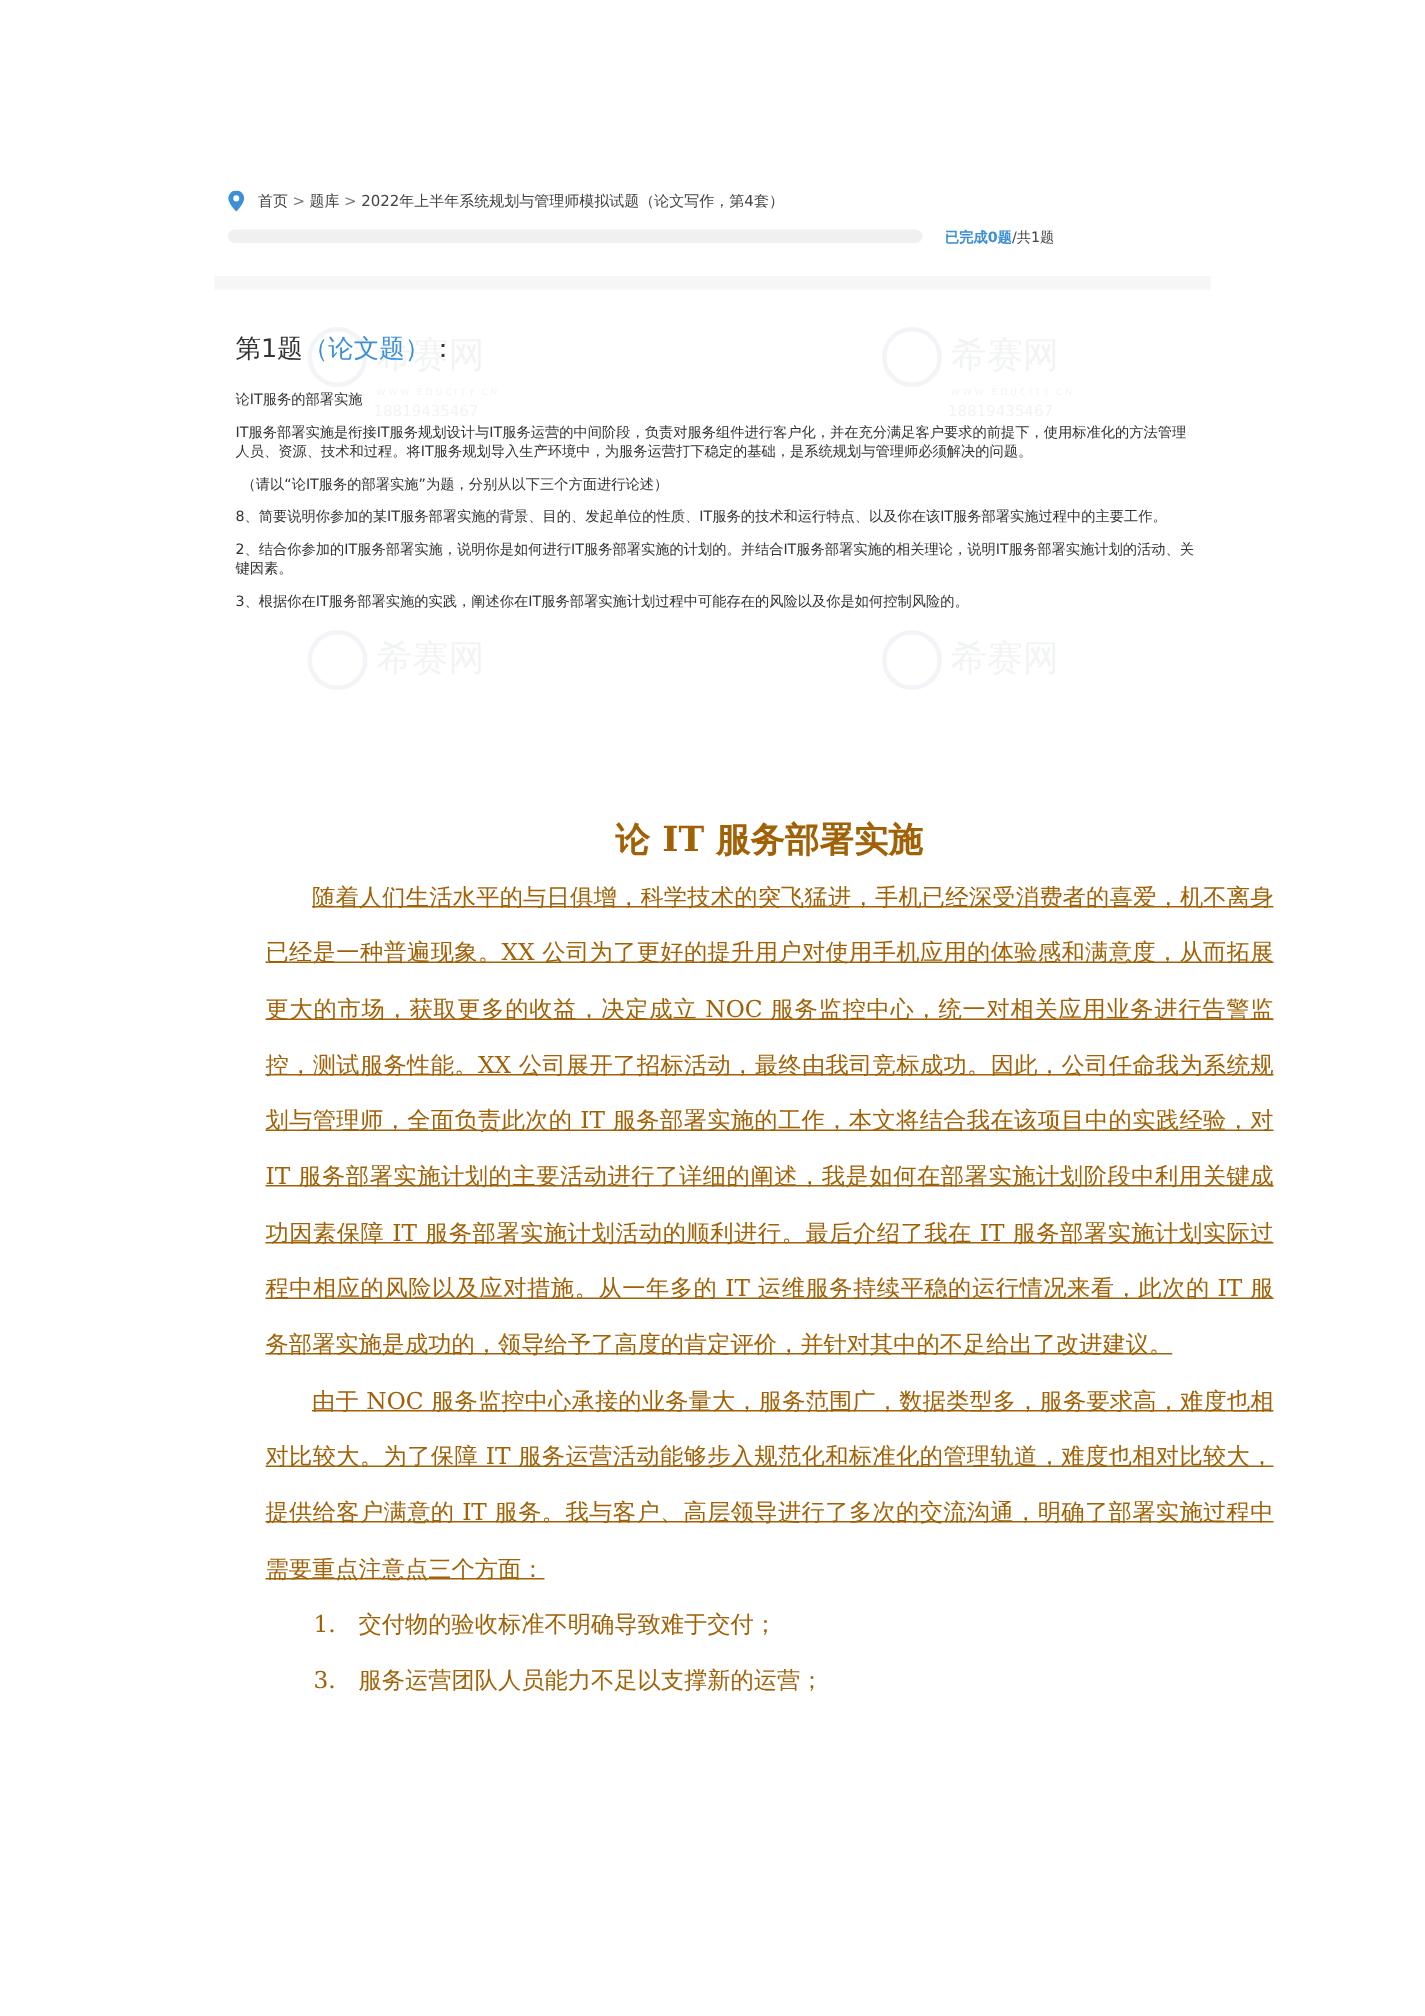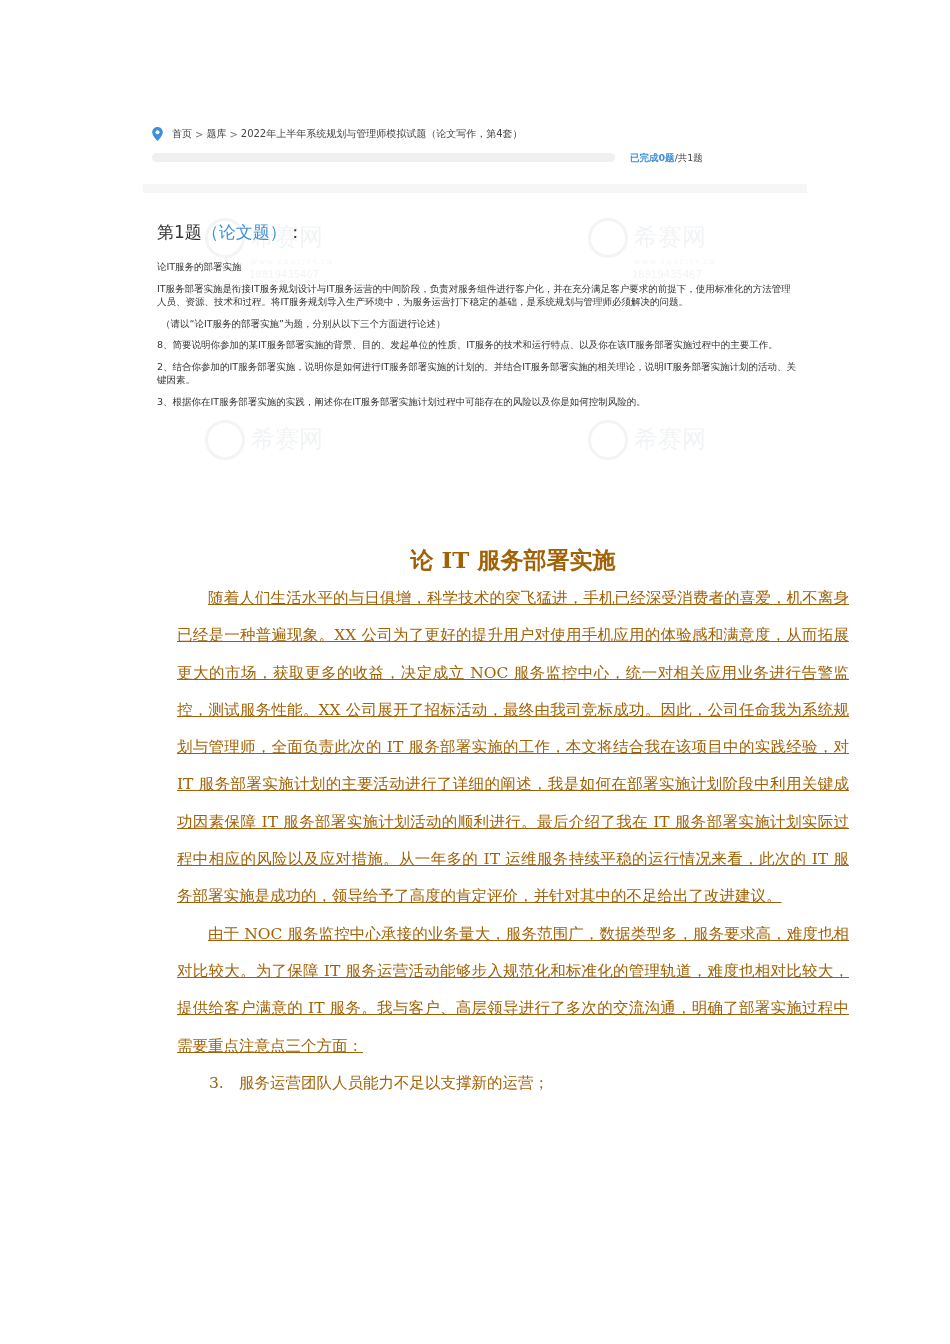--- a/index.html
+++ b/index.html
@@ -82,15 +82,16 @@
     <p>2、结合你参加的IT服务部署实施，说明你是如何进行IT服务部署实施的计划的。并结合IT服务部署实施的相关理论，说明IT服务部署实施计划的活动、关键因素。</p>
     <p>3、根据你在IT服务部署实施的实践，阐述你在IT服务部署实施计划过程中可能存在的风险以及你是如何控制风险的。</p>
   </div>
 </div>
 
 <div class="essay">
   <h1>论 IT 服务部署实施</h1>
   <p class="indent">随着人们生活水平的与日俱增，科学技术的突飞猛进，手机已经深受消费者的喜爱，机不离身已经是一种普遍现象。XX 公司为了更好的提升用户对使用手机应用的体验感和满意度，从而拓展更大的市场，获取更多的收益，决定成立 NOC 服务监控中心，统一对相关应用业务进行告警监控，测试服务性能。XX 公司展开了招标活动，最终由我司竞标成功。因此，公司任命我为系统规划与管理师，全面负责此次的 IT 服务部署实施的工作，本文将结合我在该项目中的实践经验，对 IT 服务部署实施计划的主要活动进行了详细的阐述，我是如何在部署实施计划阶段中利用关键成功因素保障 IT 服务部署实施计划活动的顺利进行。最后介绍了我在 IT 服务部署实施计划实际过程中相应的风险以及应对措施。从一年多的 IT 运维服务持续平稳的运行情况来看，此次的 IT 服务部署实施是成功的，领导给予了高度的肯定评价，并针对其中的不足给出了改进建议。</p>
   <p class="indent">由于 NOC 服务监控中心承接的业务量大，服务范围广，数据类型多，服务要求高，难度也相对比较大。为了保障 IT 服务运营活动能够步入规范化和标准化的管理轨道，难度也相对比较大，提供给客户满意的 IT 服务。我与客户、高层领导进行了多次的交流沟通，明确了部署实施过程中需要重点注意点三个方面：</p>
   <ol>
+    <li><span class="num">1.</span><span>交付物的验收标准不明确导致难于交付；</span></li>
     <li><span class="num">3.</span><span>服务运营团队人员能力不足以支撑新的运营；</span></li>
   </ol>
 </div>
 
 </body></html>

